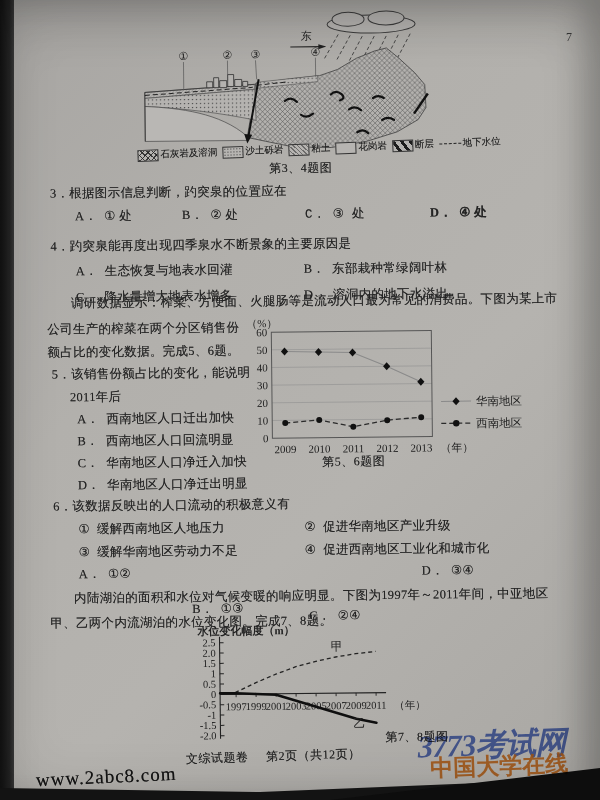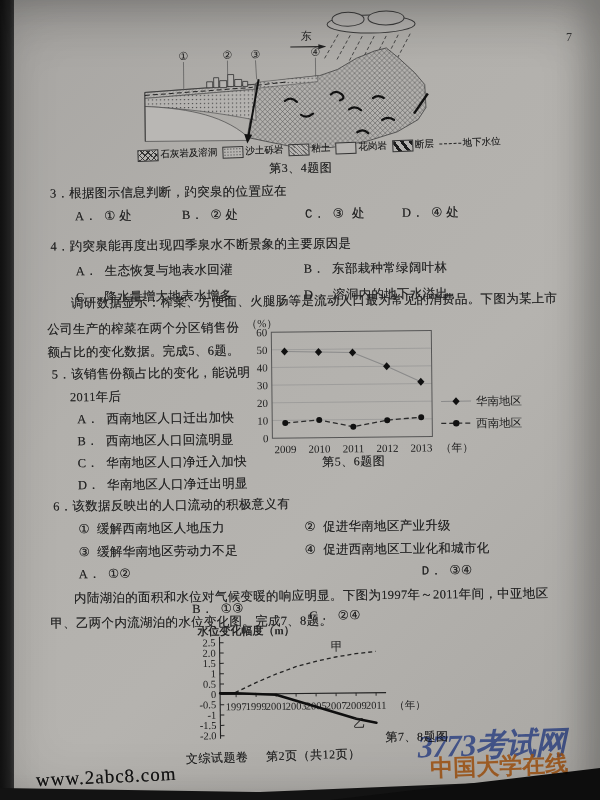--- a/index.html
+++ b/index.html
@@ -154,21 +154,21 @@
           <span class="sw sw-gw"></span>
           <span>地下水位</span>
         </span>
     </div>
     <div class="cap" style="left:138px;top:163px;width:330px;">第3、4题图</div>
 
     <div class="t" style="left:52px;top:186px;">3．根据图示信息判断，趵突泉的位置应在</div>
     <span class="t opt" style="left:77px;top:209px;"><span class="lbl">A．</span><span>① 处</span></span>
     <span class="t opt" style="left:184px;top:209px;"><span class="lbl">B．</span><span>② 处</span></span>
     <span class="t opt" style="left:307px;top:209px;font-family:Liberation Mono, monospace;"><span class="lbl">C．</span><span>③ 处</span></span>
-    <span class="t opt" style="left:404px;top:209px;"><span class="lbl">D．</span><span>④ 处</span></span>
+    <span class="t opt" style="left:432px;top:209px;font-weight:bold;"><span class="lbl">D．</span><span>④ 处</span></span>
 
     <div class="t" style="left:52px;top:239px;">4．趵突泉能再度出现四季泉水不断景象的主要原因是</div>
     <span class="t opt" style="left:77px;top:264px;"><span class="lbl">A．</span><span>生态恢复与地表水回灌</span></span>
     <span class="t opt" style="left:305px;top:264px;"><span class="lbl">B．</span><span>东部栽种常绿阔叶林</span></span>
     <span class="t opt" style="left:77px;top:290px;"><span class="lbl">C．</span><span>降水量增大地表水增多</span></span>
     <span class="t opt" style="left:305px;top:290px;"><span class="lbl">D．</span><span>溶洞内的地下水溢出</span></span>
 
     <div class="t" style="left:72px;top:296px;">调研数据显示：榨菜、方便面、火腿肠等是流动人口最为常见的消费品。下图为某上市</div>
     <div class="t" style="left:48px;top:322px;">公司生产的榨菜在两个分区销售份</div>
     <div class="t" style="left:48px;top:345px;">额占比的变化数据。完成5、6题。</div>
@@ -229,21 +229,21 @@
     <div class="cap" style="left:268px;top:457px;width:170px;">第5、6题图</div>
 
     <div class="t" style="left:52px;top:499px;">6．该数据反映出的人口流动的积极意义有</div>
     <span class="t opt" style="left:77px;top:522px;"><span class="lbl">①</span><span>缓解西南地区人地压力</span></span>
     <span class="t opt" style="left:303px;top:522px;"><span class="lbl">②</span><span>促进华南地区产业升级</span></span>
     <span class="t opt" style="left:77px;top:545px;"><span class="lbl">③</span><span>缓解华南地区劳动力不足</span></span>
     <span class="t opt" style="left:303px;top:545px;"><span class="lbl">④</span><span>促进西南地区工业化和城市化</span></span>
     <span class="t opt" style="left:77px;top:567px;"><span class="lbl">A．</span><span>①②</span></span>
     <span class="t opt" style="left:190px;top:567px;margin-top:36px;"><span class="lbl">B．</span><span>①③</span></span>
     <span class="t opt" style="left:307px;top:567px;margin-top:44px;"><span class="lbl">C．</span><span>②④</span></span>
-    <span class="t opt" style="left:420px;top:567px;font-family:Liberation Mono, monospace;"><span class="lbl">D．</span><span>③④</span></span>
+    <span class="t opt" style="left:420px;top:567px;"><span class="lbl">D．</span><span>③④</span></span>
 
     <div class="t" style="left:72px;top:591px;">内陆湖泊的面积和水位对气候变暖的响应明显。下图为1997年～2011年间，中亚地区</div>
     <div class="t" style="left:48px;top:616px;">甲、乙两个内流湖泊的水位变化图。完成7、8题。</div>
 
     <svg id="chart2" class="chart2" viewBox="0 0 300 122">
         <text x="50" y="9" font-size="11" text-anchor="start" fill="#222" font-weight="bold">水位变化幅度（m）</text>
         <line x1="72" y1="11" x2="72" y2="113" stroke="#222" stroke-width="1.1"></line>
         <line x1="72" y1="17" x2="76" y2="17" stroke="#222" stroke-width="1"></line>
         <text x="68" y="20.5" font-size="10.5" text-anchor="end" fill="#222">2.5</text>
         <line x1="72" y1="27.333333333333336" x2="76" y2="27.333333333333336" stroke="#222" stroke-width="1"></line>

